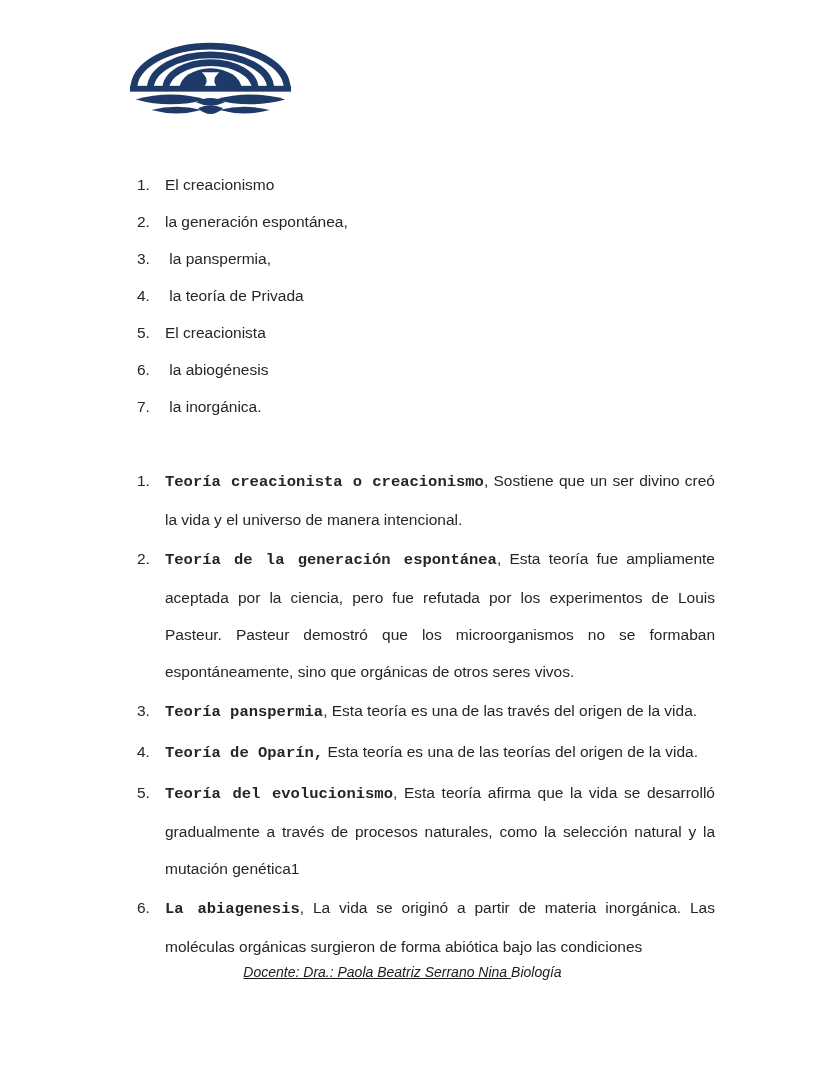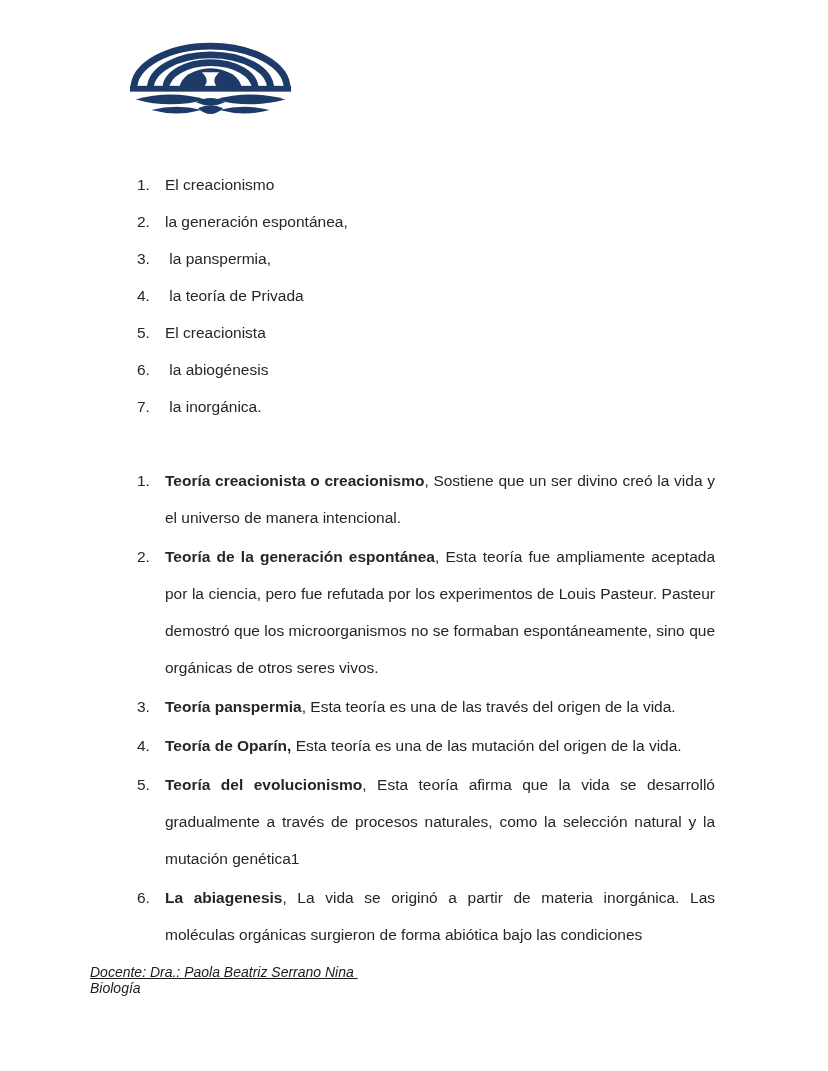--- a/index.html
+++ b/index.html
@@ -27,27 +27,27 @@
   .sub2 { top:50px; }
 
   
   .list { position:absolute; left:137px; width:578px; list-style:none; }
   .list li { position:relative; padding-left:28px; line-height:37px; font-size:15.5px; }
   .list .num { position:absolute; left:0; top:0; }
   .list-simple { top:166px; }
   .list-simple .s-text { white-space:pre-wrap; }
   .list-detailed { top:462px; }
   .list-detailed li { text-align:justify; margin-bottom:2px; }
-  .list-detailed .lead { font-weight:700; }
+  .list-detailed .lead { font-weight:700;font-family:Liberation Mono, monospace; }
 
   
   .footer {
     position:absolute; left:90px; top:964px; width:625px;
     display:flex; justify-content:center; align-items:baseline;
-    font-style:italic; font-size:14px; color:#1c1c1c;flex-direction:column;
+    font-style:italic; font-size:14px; color:#1c1c1c;
   }
   .footer .docente { text-decoration:underline; white-space:pre; }
 </style>
 </head>
 <body>
 
 <div class="page">
 
   <div class="emblem">
     <svg width="165" height="80" viewBox="0 0 170 82" xmlns="http://www.w3.org/2000/svg" aria-hidden="true">
@@ -76,21 +76,21 @@
     <li><span class="num">4.</span><span class="s-text"> la teoría de Privada</span></li>
     <li><span class="num">5.</span><span class="s-text">El creacionista</span></li>
     <li><span class="num">6.</span><span class="s-text"> la abiogénesis</span></li>
     <li><span class="num">7.</span><span class="s-text"> la inorgánica.</span></li>
   </ol>
 
   <ol class="list list-detailed">
     <li><span class="num">1.</span><span class="lead">Teoría creacionista o creacionismo</span><span>, Sostiene que un ser divino creó la vida y el universo de manera intencional.</span></li>
     <li><span class="num">2.</span><span class="lead">Teoría de la generación espontánea</span><span>, Esta teoría fue ampliamente aceptada por la ciencia, pero fue refutada por los experimentos de Louis Pasteur. Pasteur demostró que los microorganismos no se formaban espontáneamente, sino que orgánicas de otros seres vivos.</span></li>
     <li><span class="num">3.</span><span class="lead">Teoría panspermia</span><span>, Esta teoría es una de las través del origen de la vida.</span></li>
-    <li><span class="num">4.</span><span class="lead">Teoría de Oparín,</span><span> Esta teoría es una de las mutación del origen de la vida.</span></li>
+    <li><span class="num">4.</span><span class="lead">Teoría de Oparín,</span><span> Esta teoría es una de las teorías del origen de la vida.</span></li>
     <li><span class="num">5.</span><span class="lead">Teoría del evolucionismo</span><span>, Esta teoría afirma que la vida se desarrolló gradualmente a través de procesos naturales, como la selección natural y la mutación genética1</span></li>
     <li><span class="num">6.</span><span class="lead">La abiagenesis</span><span>, La vida se originó a partir de materia inorgánica. Las moléculas orgánicas surgieron de forma abiótica bajo las condiciones</span></li>
   </ol>
 
   <div class="footer">
     <span class="docente">Docente: Dra.: Paola Beatriz Serrano Nina </span>
     <span class="materia">Biología</span>
   </div>
 
 </div>

